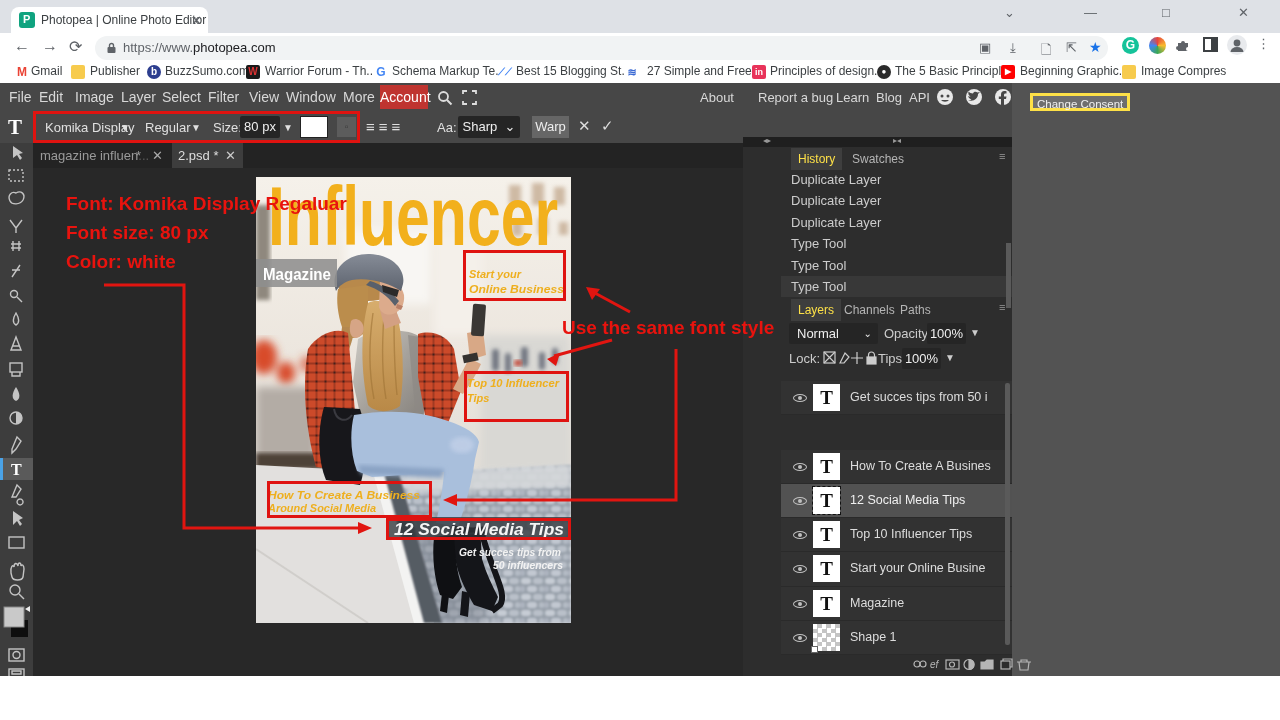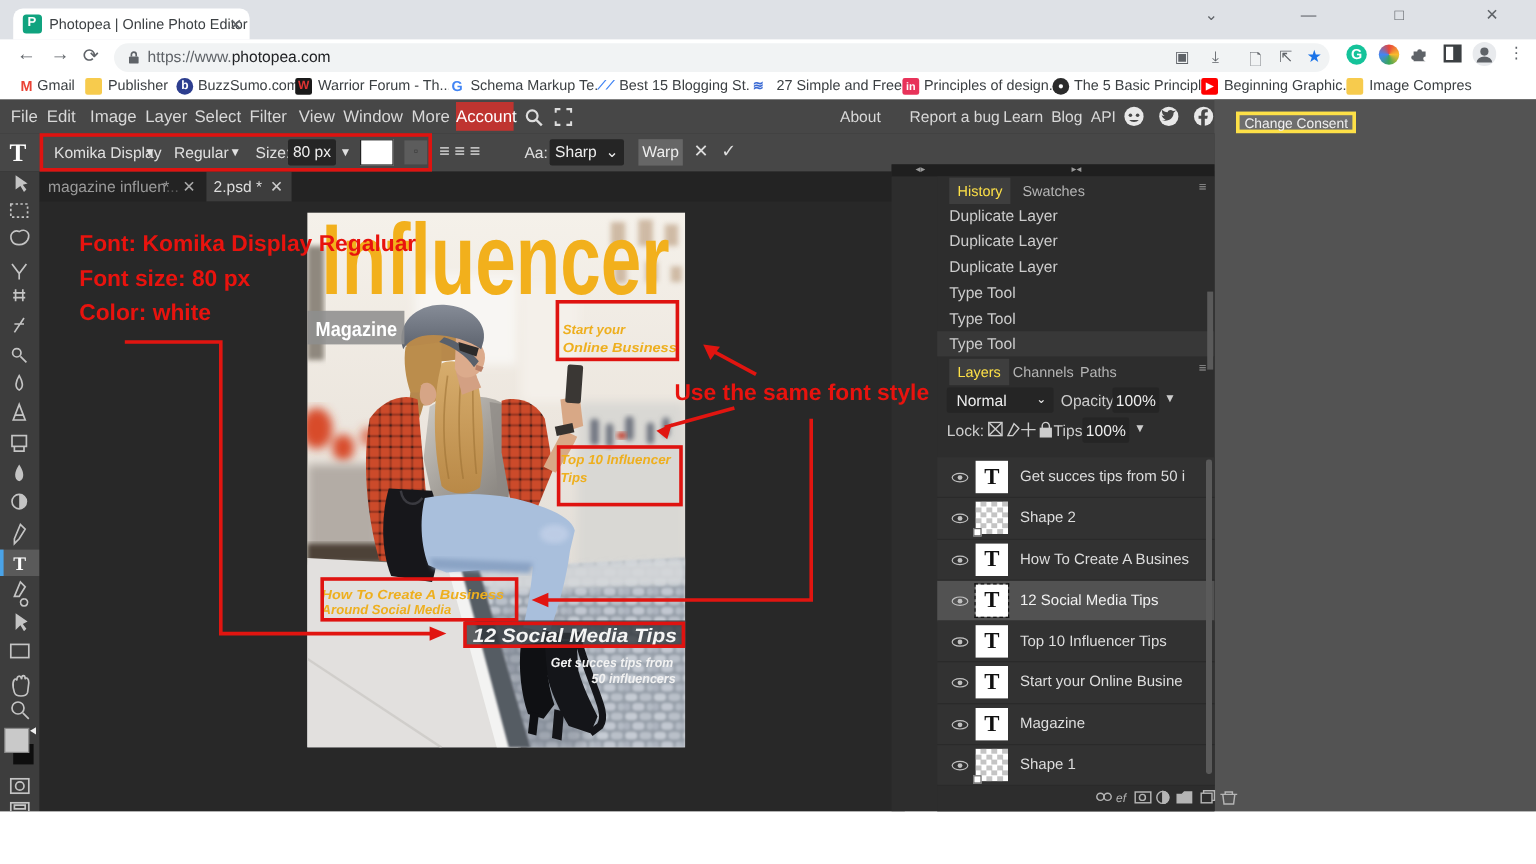--- a/index.html
+++ b/index.html
@@ -445,27 +445,20 @@
         <span class="abs" style="left:97px; top:204px; color:#ccc; font-size:13px;">Tips:</span>
         <div class="darkbox" style="left:121px; top:201px; width:39px; height:21px; line-height:21px;">100%</div>
         <span class="abs" style="left:164px; top:205px; color:#ccc; font-size:10px;">▼</span>
       </div>
       <div id="laylist" style="position:absolute; left:38px; top:244px; width:231px; height:274px;">
         <div class="lrow" style="top:0px;">
             <span class="eye"></span>
             <span class="th">T</span>
             <span class="nm">Get succes tips from 50 i</span>
           </div>
-        <div class="lrow" style="top:34px; height:35px;">
-            <span class="eye"></span>
-            <span class="th checker2">
-              <i style="position:absolute;left:-2px;bottom:-2px;width:7px;height:7px;background:#fff;border:1px solid #666;"></i>
-            </span>
-            <span class="nm">Shape 2</span>
-          </div>
         <div class="lrow" style="top:69px;">
             <span class="eye"></span>
             <span class="th">T</span>
             <span class="nm">How To Create A Busines</span>
           </div>
         <div class="lrow sel" style="top:103px;">
             <span class="eye"></span>
             <span class="th" style="outline:1px dashed #111;">T</span>
             <span class="nm" style="color:#f0f0f0;">12 Social Media Tips</span>
           </div>

